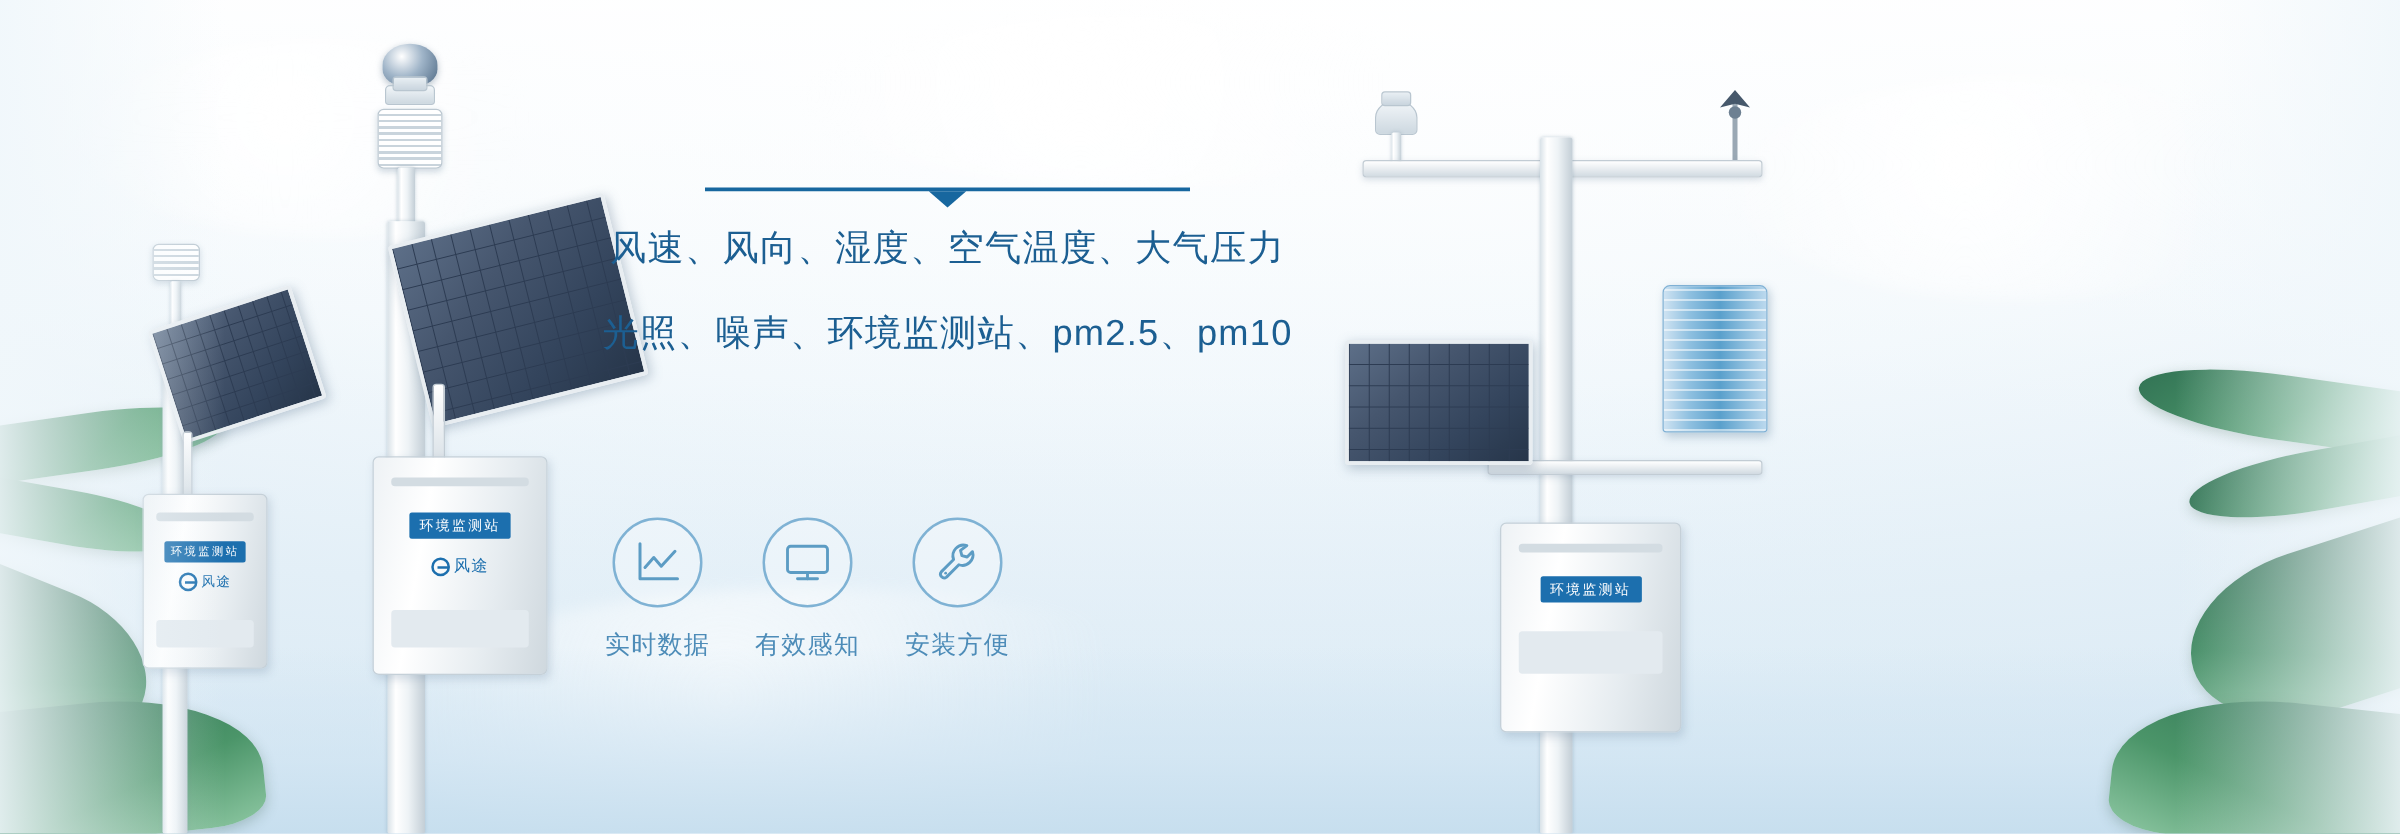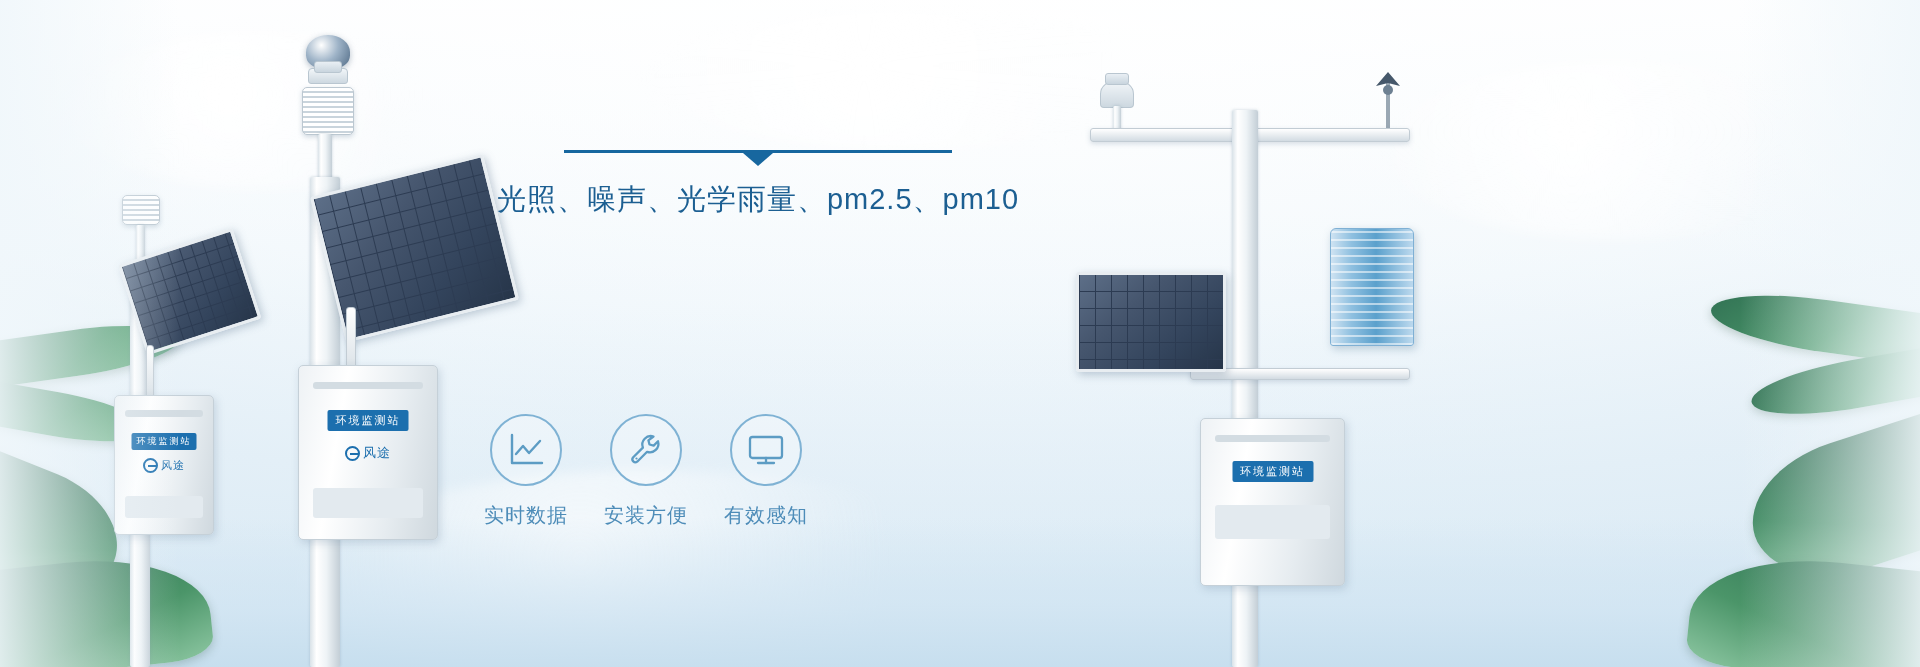--- a/index.html
+++ b/index.html
@@ -322,52 +322,53 @@
     <div class="leaf" style="right:-10px; top:560px; width:240px; height:115px; border-radius:60% 0 0 20%; transform:rotate(6deg); background:linear-gradient(200deg,#2b6b51,#4b9569 60%,#8dc7a2);"></div>
   </div>
 
   <div class="fade-edge-l"></div>
   <div class="fade-edge-r"></div>
 
   <div class="copy">
     <div class="divider">
       <span class="tri"></span>
     </div>
-    <div class="sub">光照、噪声、光学雨量、pm2.5、pm10</div>
+    <div class="sub">风速、风向、湿度、空气温度、大气压力</div>
+    <div class="sub">光照、噪声、环境监测站、pm2.5、pm10</div>
   </div>
 
   <div class="features">
 
     <div class="feature">
       <div class="circle">
         <svg width="38" height="36" viewBox="0 0 38 36" fill="none" stroke="#5c9cc4" stroke-width="2.4" stroke-linecap="round" stroke-linejoin="round">
           <polyline points="5,3 5,31 35,31"></polyline>
           <polyline points="9,22 16,14 22,21 33,9"></polyline>
         </svg>
       </div>
       <div class="flabel">实时数据</div>
     </div>
 
-
-    <div class="feature">
-      <div class="circle">
-        <svg width="38" height="38" viewBox="0 0 38 38" fill="none" stroke="#5c9cc4" stroke-width="2.3" stroke-linecap="round" stroke-linejoin="round">
-          <path d="M26.5 5.5a8.5 8.5 0 0 0-10.6 11.1L6 26.5a3 3 0 0 0 4.2 4.2l9.9-9.9A8.5 8.5 0 0 0 31 10.3l-4.3 4.3-4.2-1.1-1.1-4.2z"></path>
-          <circle cx="9.5" cy="27.5" r="1.1" fill="#5c9cc4" stroke="none"></circle>
-        </svg>
-      </div>
-      <div class="flabel">安装方便</div>
-    </div>
 
     <div class="feature">
       <div class="circle">
         <svg width="38" height="34" viewBox="0 0 38 34" fill="none" stroke="#5c9cc4" stroke-width="2.3" stroke-linecap="round" stroke-linejoin="round">
           <rect x="3" y="4" width="32" height="21" rx="2.5"></rect>
           <line x1="19" y1="25" x2="19" y2="30"></line>
           <line x1="11" y1="30" x2="27" y2="30"></line>
         </svg>
       </div>
       <div class="flabel">有效感知</div>
     </div>
 
+    <div class="feature">
+      <div class="circle">
+        <svg width="38" height="38" viewBox="0 0 38 38" fill="none" stroke="#5c9cc4" stroke-width="2.3" stroke-linecap="round" stroke-linejoin="round">
+          <path d="M26.5 5.5a8.5 8.5 0 0 0-10.6 11.1L6 26.5a3 3 0 0 0 4.2 4.2l9.9-9.9A8.5 8.5 0 0 0 31 10.3l-4.3 4.3-4.2-1.1-1.1-4.2z"></path>
+          <circle cx="9.5" cy="27.5" r="1.1" fill="#5c9cc4" stroke="none"></circle>
+        </svg>
+      </div>
+      <div class="flabel">安装方便</div>
+    </div>
+
   </div>
 
 </div>
 
 </body></html>

